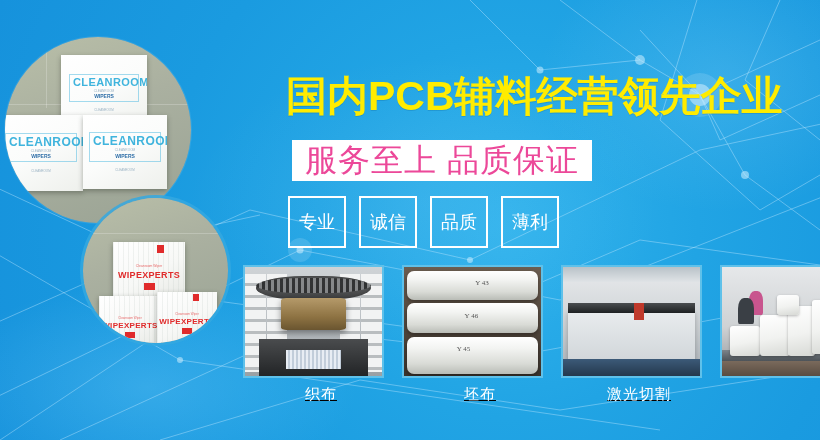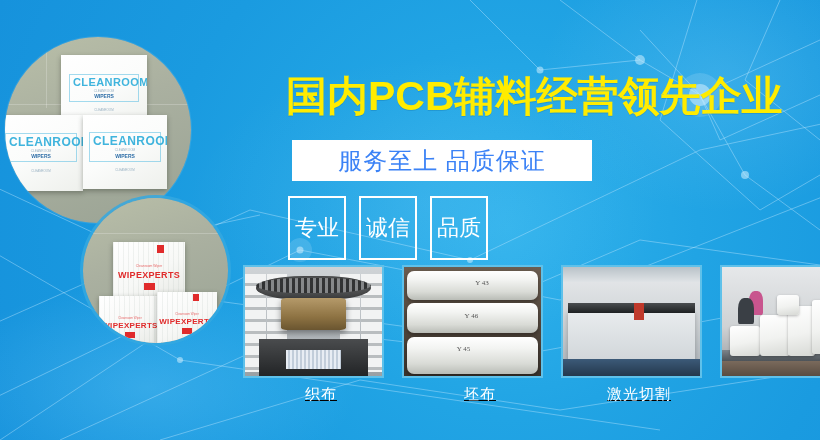--- a/index.html
+++ b/index.html
@@ -95,34 +95,34 @@
   }
 
   
   .subbar{
     position:absolute;left:292px;top:140px;
     width:300px;height:41px;
     background:#ffffff;
     display:flex;align-items:center;justify-content:center;
   }
   .subbar span{
-    color:#3b82f6;font-size:24px;font-weight:normal;letter-spacing:1px;
+    color:#ec4899;font-size:32px;font-weight:normal;letter-spacing:1px;
     white-space:nowrap;
   }
 
   
   .tags{
     position:absolute;left:288px;top:196px;
     display:flex;gap:13px;
   }
   .tag{
-    width:58px;height:64px;
+    width:58px;height:52px;
     border:2px solid #ffffff;
     display:flex;align-items:center;justify-content:center;
-    color:#ffffff;font-size:22px;letter-spacing:0px;
+    color:#ffffff;font-size:18px;letter-spacing:0px;
     box-sizing:border-box;
   }
 
   
   .thumbs{
     position:absolute;left:243px;top:265px;
     display:flex;gap:3px;
   }
   .thumb-cell{width:156px;text-decoration:underline;}
   .thumb{
@@ -292,20 +292,21 @@
   <div class="headline">国内PCB辅料经营领先企业</div>
 
   <div class="subbar">
     <span>服务至上 品质保证</span>
   </div>
 
   <div class="tags">
     <div class="tag">专业</div>
     <div class="tag">诚信</div>
     <div class="tag">品质</div>
+    <div class="tag">薄利</div>
   </div>
 
   <div class="thumbs">
 
     <div class="thumb-cell">
       <div class="thumb">
         <div class="t1-wall"></div>
         <div class="t1-spool-col" style="left:0;"></div>
         <div class="t1-spool-col" style="left:16%;"></div>
         <div class="t1-spool-col" style="right:0;"></div>

